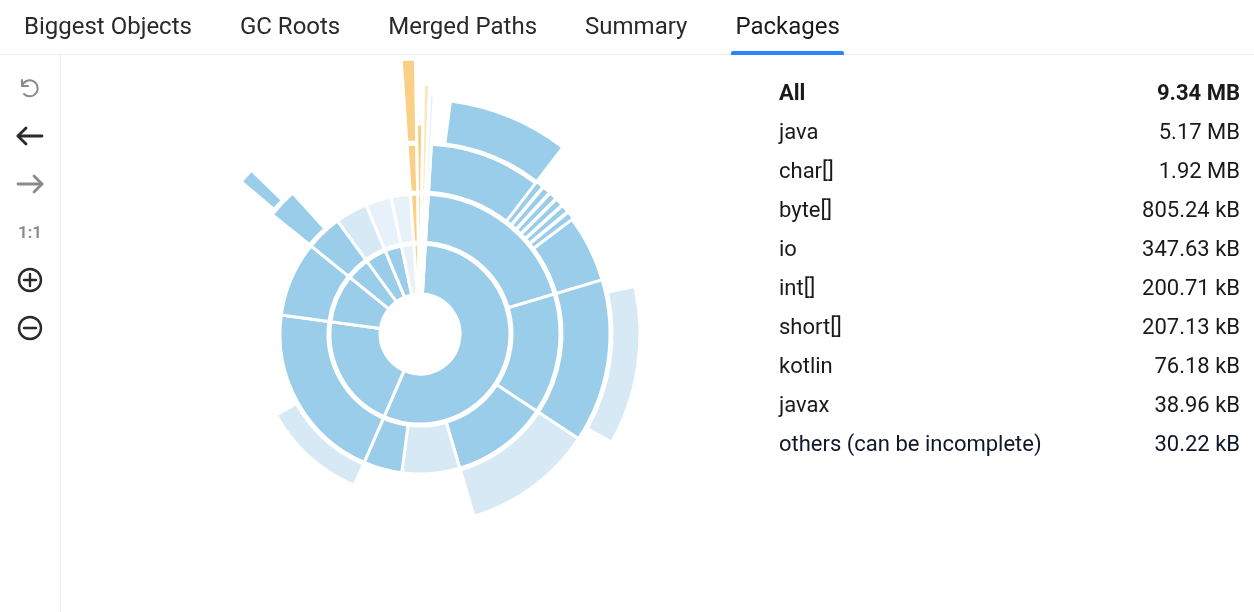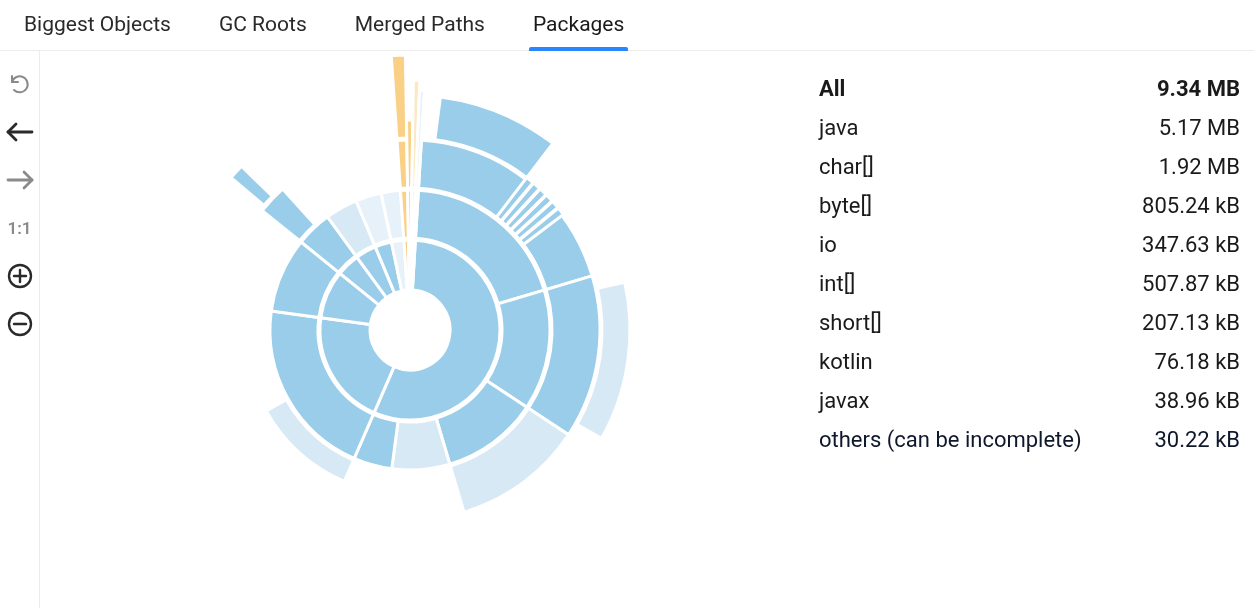--- a/index.html
+++ b/index.html
@@ -11,21 +11,21 @@
     color: #1a1a1a;
     width: 1254px;
     height: 612px;
     overflow: hidden;
   }
   .tabs {
     display: flex;
     gap: 48px;
     padding: 12px 24px 0 24px;
     border-bottom: 1px solid #ececec;
-    font-size: 21px;
+    font-size: 24px;
     color: #2a2a2a;
   }
   .tab {
     padding-bottom: 14px;
     cursor: pointer;
     position: relative;
   }
   .tab.active {
     color: #1a1a1a;
     font-weight: 400;
@@ -38,21 +38,21 @@
     bottom: -1px;
     height: 4px;
     background: #2a86ff;
     border-radius: 2px 2px 0 0;
   }
   .content {
     display: flex;
     height: calc(100% - 55px);
   }
   .toolbar {
-    width: 40px;
+    width: 61px;
     display: flex;
     flex-direction: column;
     align-items: center;
     gap: 18px;
     padding-top: 18px;
     border-right: 1px solid #ececec;
     color: #8a8a8a;
   }
   .toolbar .tool {
     width: 30px;
@@ -75,36 +75,36 @@
   .legend {
     width: 475px;
     padding: 18px 14px 0 0;
     font-size: 22px;
     color: #1a1a1a;
   }
   .legend-row {
     display: flex;
     justify-content: space-between;
     padding: 7px 0;
-    margin-left: 40px;
   }
   .legend-row.header {
     font-weight: 700;
   }
   .legend-row.others {
     color: #0f172a;
   }
 </style>
 </head>
 <body>
 
 <div class="tabs">
   <div class="tab">Biggest Objects</div>
   <div class="tab">GC Roots</div>
   <div class="tab">Merged Paths</div>
+  <div class="tab">Summary</div>
   <div class="tab active">Packages</div>
 </div>
 
 <div class="content">
 
   <div class="toolbar">
     <div class="tool">
       <svg width="24" height="24" viewBox="0 0 24 24" fill="none" stroke-width="2" stroke-linecap="round" stroke-linejoin="round">
           <path d="M4 10 A8 8 0 1 1 6 18"></path>
           <polyline points="4 4 4 10 10 10"></polyline>
@@ -204,21 +204,21 @@
     <div class="legend-row">
         <span>byte[]</span>
         <span>805.24 kB</span>
       </div>
     <div class="legend-row">
         <span>io</span>
         <span>347.63 kB</span>
       </div>
     <div class="legend-row">
         <span>int[]</span>
-        <span>507.87 kB</span>
+        <span>200.71 kB</span>
       </div>
     <div class="legend-row">
         <span>short[]</span>
         <span>207.13 kB</span>
       </div>
     <div class="legend-row">
         <span>kotlin</span>
         <span>76.18 kB</span>
       </div>
     <div class="legend-row">

